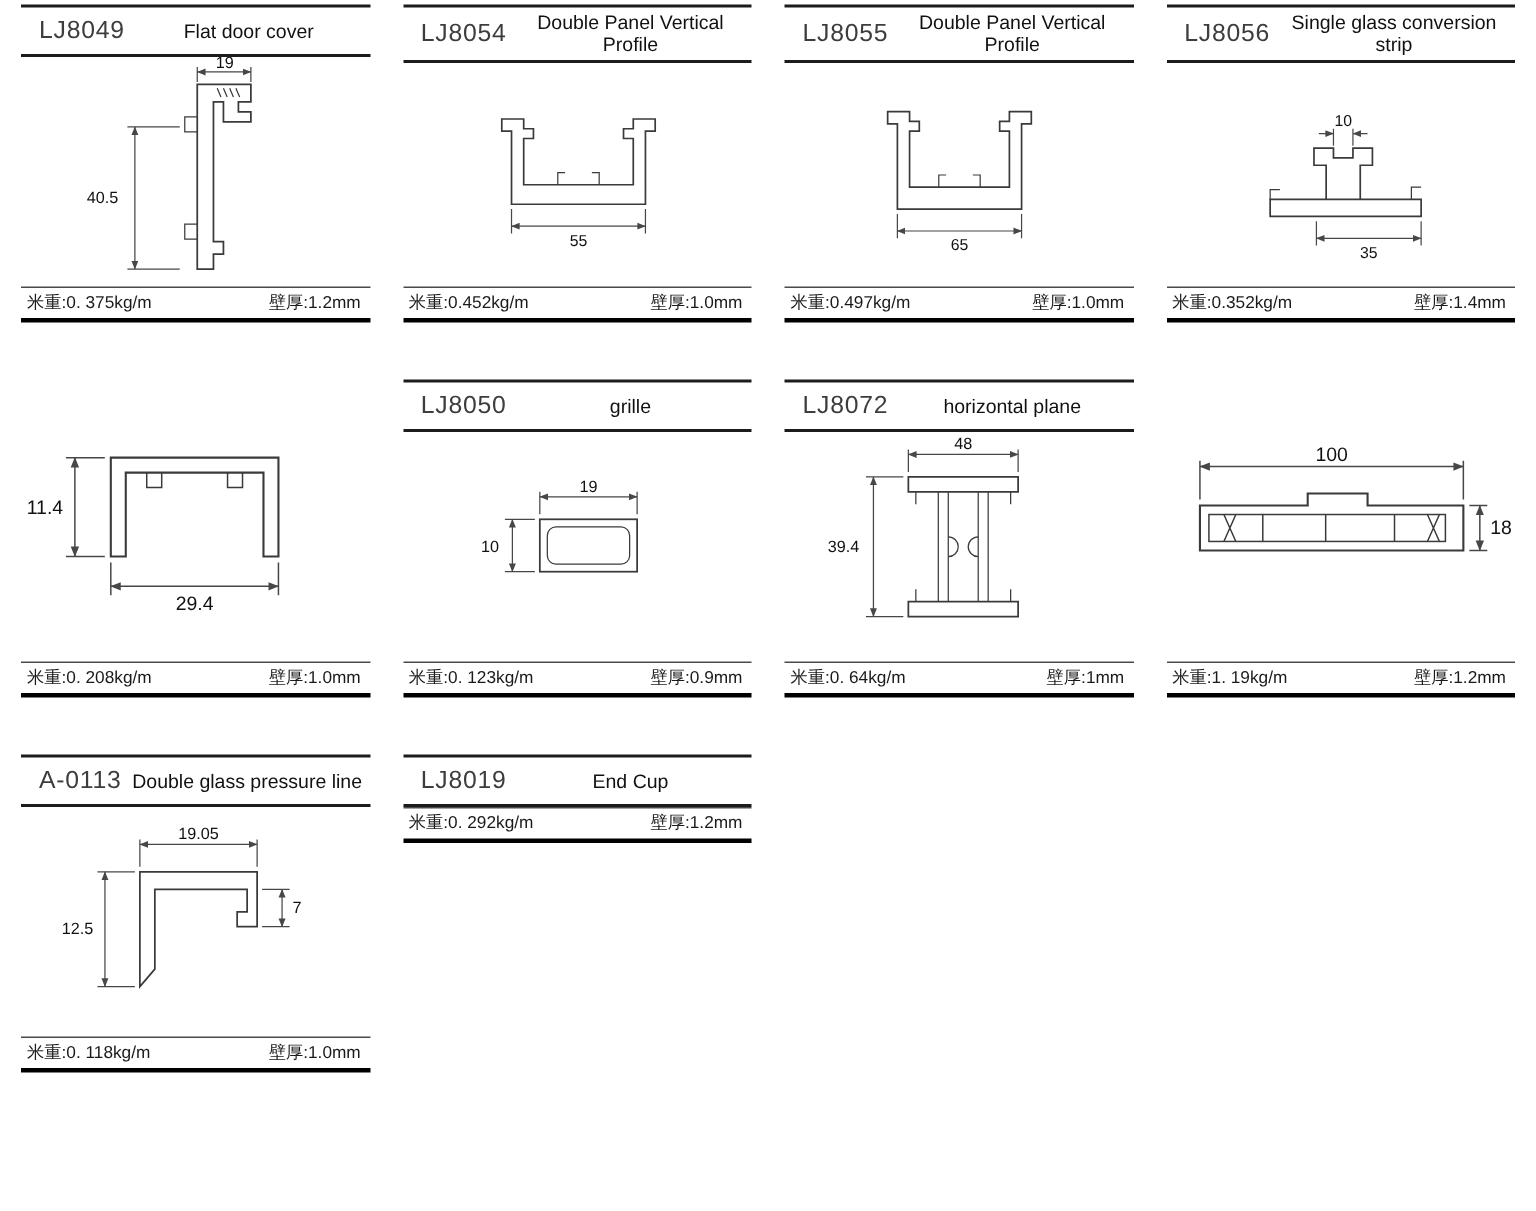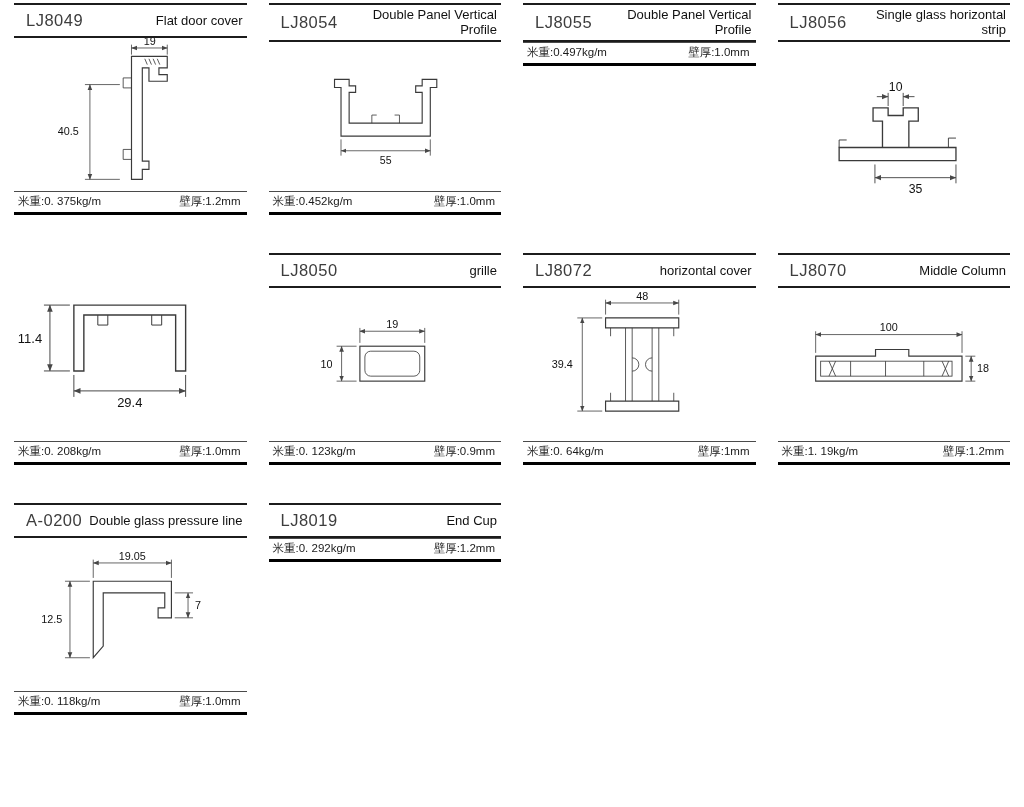--- a/index.html
+++ b/index.html
@@ -6,21 +6,21 @@
   * { margin:0; padding:0; box-sizing:border-box; }
   html,body { width:1024px; height:807px; background:#ffffff; overflow:hidden;
               font-family:"Liberation Sans", sans-serif; color:#1a1a1a; }
   .grid { display:grid; grid-template-columns:repeat(4,1fr);
           column-gap:22px; row-gap:38px; padding:3px 14px 0 14px; }
   .cell { height:212px; display:flex; flex-direction:column; }
   .cell-header { border-top:2px solid #1c1c1c; border-bottom:2px solid #1c1c1c;
                  min-height:35px; display:flex; align-items:center;
                  padding:2px 4px 2px 12px; gap:6px; }
   .code { font-size:16.5px; letter-spacing:.5px; color:#3d3d3d; white-space:nowrap; }
-  .name { flex:1; text-align:right; font-size:13px; line-height:1.18; color:#111; }
+  .name { flex:1; text-align:center; font-size:13px; line-height:1.18; color:#111; }
   .drawing { flex:1; min-height:0; }
   .drawing svg { width:100%; height:100%; display:block; }
   .cell-footer { border-top:1px solid #4a4a4a; border-bottom:3px solid #000;
                  display:flex; justify-content:space-between; align-items:center;
                  font-size:11.5px; padding:2px 6px 3px 4px; }
   .spec { white-space:nowrap; }
   
   .profile { fill:none; stroke:#3a3a3a; stroke-width:1.4; stroke-linejoin:miter; }
   .detail  { fill:none; stroke:#3a3a3a; stroke-width:1; }
   .ext,.dim { fill:none; stroke:#474747; stroke-width:1; }
@@ -93,30 +93,44 @@
       <span class="spec"><span>米重:</span><span>0.452kg/m</span></span>
       <span class="spec"><span>壁厚:</span><span>1.0mm</span></span>
     </footer>
   </section>
 
   <section class="cell">
     <header class="cell-header">
       <span class="code">LJ8055</span>
       <span class="name">Double Panel Vertical Profile</span>
     </header>
+    <div class="drawing">
+      <svg viewBox="0 0 233 184" preserveAspectRatio="xMidYMid meet">
+        <g>
+          <path class="profile" d="M66 120 L66 50 L58 50 L58 40 L76 40 L76 48 L84 48 L84 56 L76 56 L76 102 L158 102 L158 56 L150 56 L150 48 L158 48 L158 40 L176 40 L176 50 L168 50 L168 120 Z"></path>
+          <path class="detail" d="M100 102 V92 H106 M134 102 V92 H128"></path>
+        </g>
+        <g>
+          <line class="ext" x1="66" y1="124" x2="66" y2="144"></line>
+          <line class="ext" x1="168" y1="124" x2="168" y2="144"></line>
+          <line class="dim" x1="66" y1="138" x2="168" y2="138" marker-start="url(#da)" marker-end="url(#da)"></line>
+          <text class="dimtext" text-anchor="middle" x="117" y="154">65</text>
+        </g>
+      </svg>
+    </div>
     <footer class="cell-footer">
       <span class="spec"><span>米重:</span><span>0.497kg/m</span></span>
       <span class="spec"><span>壁厚:</span><span>1.0mm</span></span>
     </footer>
   </section>
 
   <section class="cell">
     <header class="cell-header">
       <span class="code">LJ8056</span>
-      <span class="name">Single glass horizontal strip</span>
+      <span class="name">Single glass conversion strip</span>
     </header>
     <div class="drawing">
       <svg viewBox="0 0 233 184" preserveAspectRatio="xMidYMid meet">
         <g>
           <path class="profile" d="M58 112 H182 V126 H58 Z"></path>
           <path class="profile" d="M104 112 V84 H94 V70 H110 V78 H126 V70 H142 V84 H132 V112"></path>
           <path class="detail" d="M174 112 V102 H182 M58 112 V104 H66"></path>
         </g>
         <g>
           <line class="ext" x1="110" y1="54" x2="110" y2="68"></line>
@@ -124,20 +138,24 @@
           <line class="dim" x1="98" y1="58" x2="110" y2="58" marker-end="url(#da)"></line>
           <line class="dim" x1="138" y1="58" x2="126" y2="58" marker-end="url(#da)"></line>
           <text class="dimtext" text-anchor="middle" x="118" y="52">10</text>
           <line class="ext" x1="96" y1="130" x2="96" y2="150"></line>
           <line class="ext" x1="182" y1="130" x2="182" y2="150"></line>
           <line class="dim" x1="96" y1="144" x2="182" y2="144" marker-start="url(#da)" marker-end="url(#da)"></line>
           <text class="dimtext" text-anchor="middle" x="139" y="160">35</text>
         </g>
       </svg>
     </div>
+    <footer class="cell-footer">
+      <span class="spec"><span>米重:</span><span>0.352kg/m</span></span>
+      <span class="spec"><span>壁厚:</span><span>1.4mm</span></span>
+    </footer>
   </section>
 
   <section class="cell">
     <div class="drawing">
       <svg viewBox="0 0 233 184" preserveAspectRatio="xMidYMid meet">
         <g>
           <path class="profile" d="M60 116 V50 H172 V116 H162 V60 H70 V116 Z"></path>
           <path class="detail" d="M84 60 V70 H94 V60 M138 60 V70 H148 V60"></path>
         </g>
         <g>
@@ -183,21 +201,21 @@
     </div>
     <footer class="cell-footer">
       <span class="spec"><span>米重:</span><span>0. 123kg/m</span></span>
       <span class="spec"><span>壁厚:</span><span>0.9mm</span></span>
     </footer>
   </section>
 
   <section class="cell">
     <header class="cell-header">
       <span class="code">LJ8072</span>
-      <span class="name">horizontal cover</span>
+      <span class="name">horizontal plane</span>
     </header>
     <div class="drawing">
       <svg viewBox="0 0 233 184" preserveAspectRatio="xMidYMid meet">
         <g>
           <path class="profile" d="M76 36 H164 V48 H76 Z"></path>
           <path class="profile" d="M76 136 H164 V148 H76 Z"></path>
           <path class="detail" d="M82 48 V58 M158 48 V58 M82 136 V126 M158 136 V126"></path>
           <path class="detail" d="M100 48 V136 M108 48 V136 M132 48 V136 M140 48 V136"></path>
           <path class="detail" d="M108 84 a8 8 0 0 1 0 16 M132 84 a8 8 0 0 0 0 16"></path>
         </g>
@@ -213,24 +231,20 @@
         </g>
       </svg>
     </div>
     <footer class="cell-footer">
       <span class="spec"><span>米重:</span><span>0. 64kg/m</span></span>
       <span class="spec"><span>壁厚:</span><span>1mm</span></span>
     </footer>
   </section>
 
   <section class="cell">
-    <header class="cell-header">
-      <span class="code">LJ8070</span>
-      <span class="name">Middle Column</span>
-    </header>
     <div class="drawing">
       <svg viewBox="0 0 233 184" preserveAspectRatio="xMidYMid meet">
         <g>
           <path class="profile" d="M22 82 H94 V74 H134 V82 H198 V112 H22 Z"></path>
           <rect class="detail" x="28" y="88" width="158" height="18"></rect>
           <path class="detail" d="M38 88 L46 106 M46 88 L38 106 M64 88 V106 M106 88 V106 M152 88 V106 M174 88 L182 106 M182 88 L174 106"></path>
         </g>
         <g>
           <line class="ext" x1="22" y1="52" x2="22" y2="78"></line>
           <line class="ext" x1="198" y1="52" x2="198" y2="78"></line>
@@ -244,21 +258,21 @@
       </svg>
     </div>
     <footer class="cell-footer">
       <span class="spec"><span>米重:</span><span>1. 19kg/m</span></span>
       <span class="spec"><span>壁厚:</span><span>1.2mm</span></span>
     </footer>
   </section>
 
   <section class="cell">
     <header class="cell-header">
-      <span class="code">A-0200</span>
+      <span class="code">A-0113</span>
       <span class="name">Double glass pressure line</span>
     </header>
     <div class="drawing">
       <svg viewBox="0 0 233 184" preserveAspectRatio="xMidYMid meet">
         <g>
           <path class="profile" d="M72 52 H166 V96 H150 V84 H158 V66 H84 V130 L72 144 Z"></path>
         </g>
         <g>
           <line class="ext" x1="72" y1="26" x2="72" y2="48"></line>
           <line class="ext" x1="166" y1="26" x2="166" y2="48"></line>

